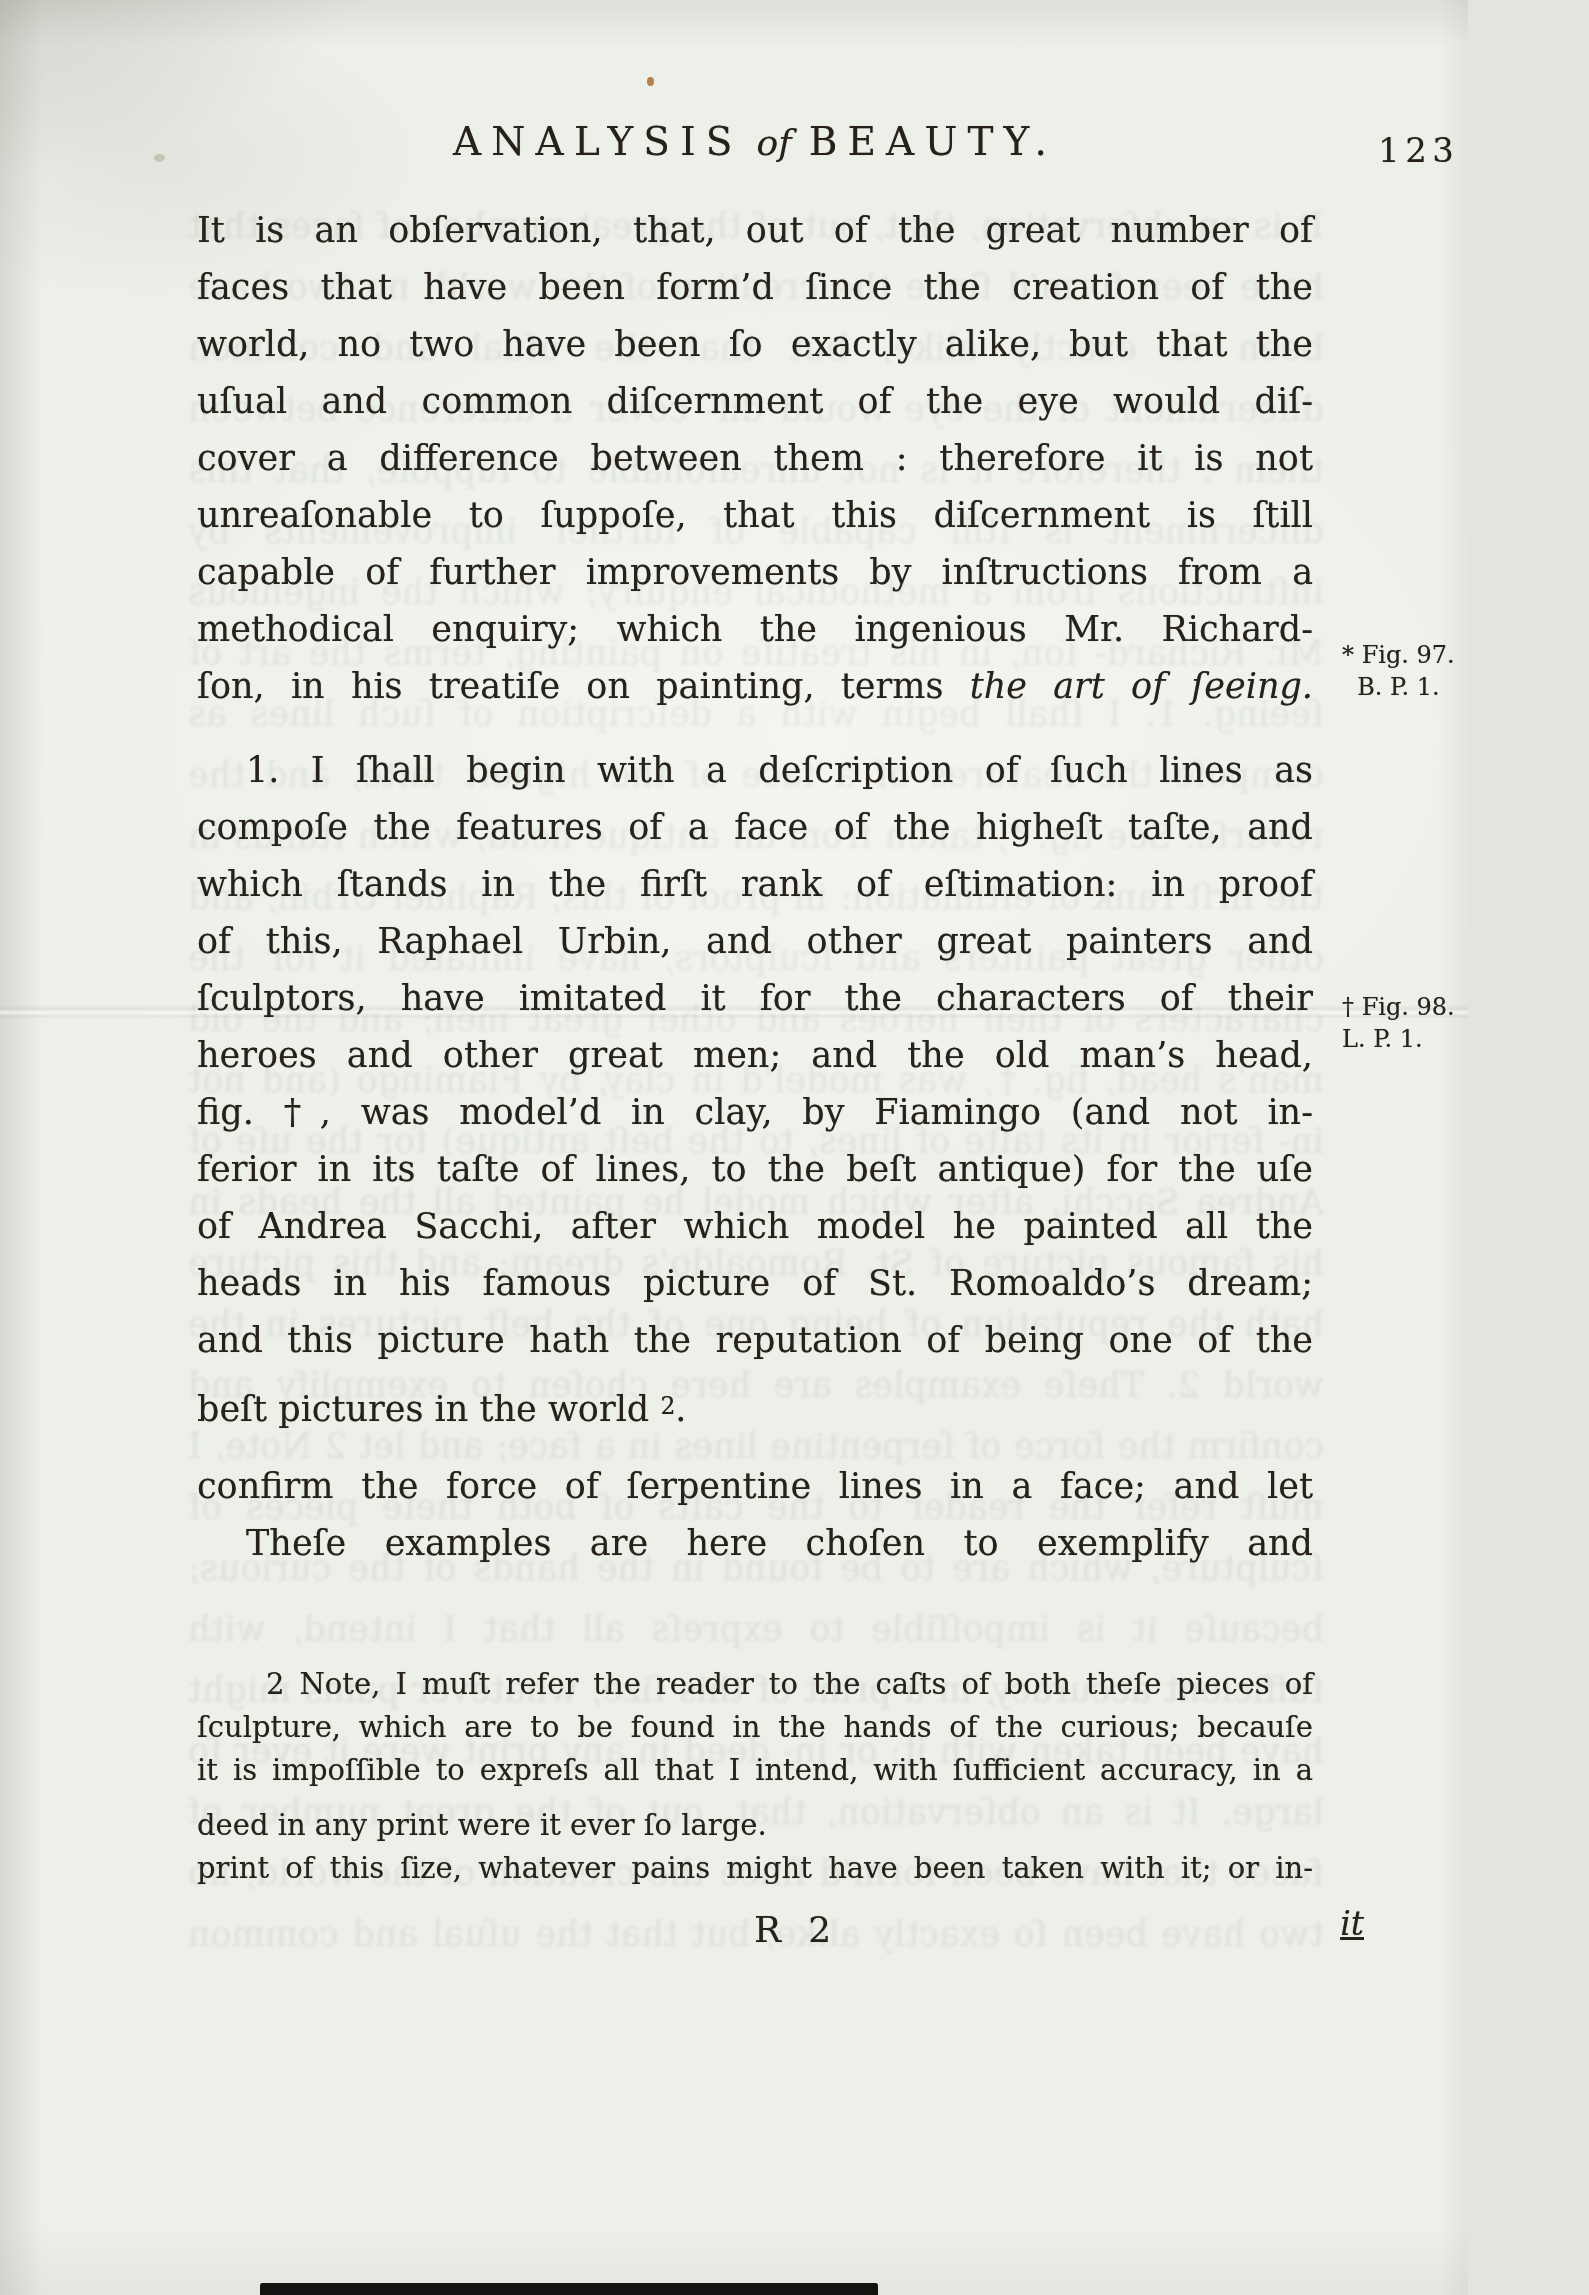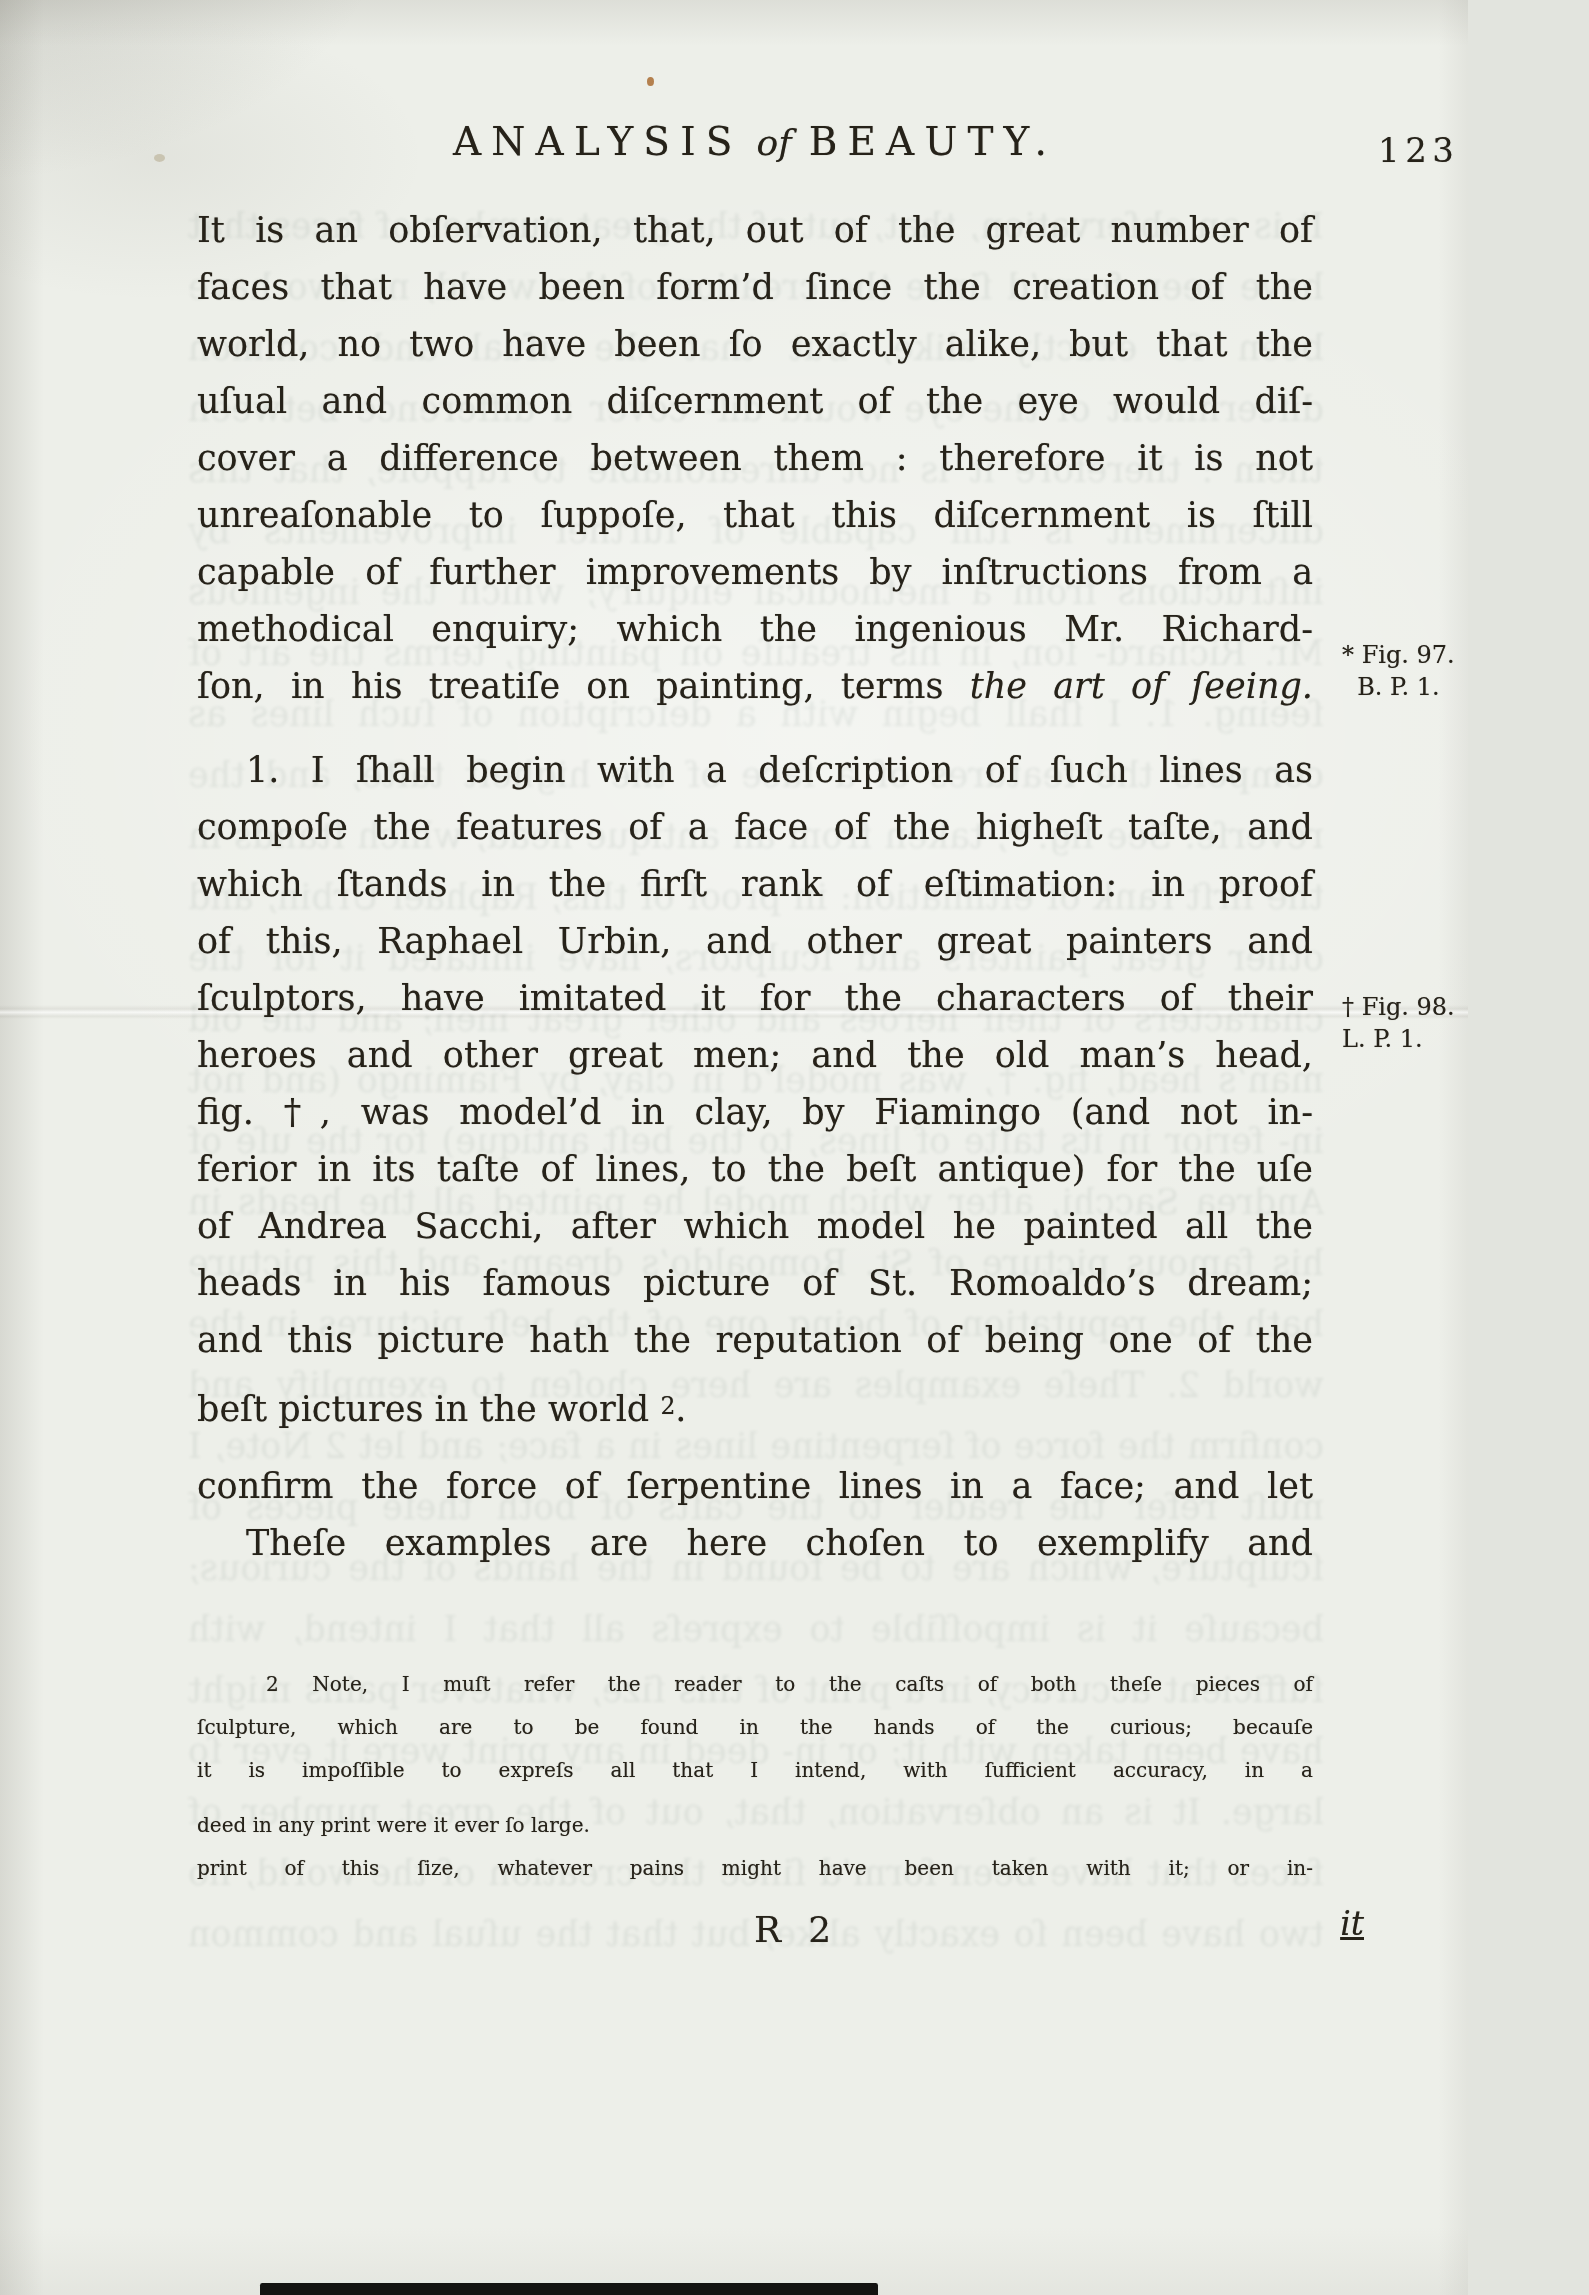--- a/index.html
+++ b/index.html
@@ -57,21 +57,21 @@
   .ln.short { text-align-last:left;margin-top:12px; }
   .ln.indent { text-indent:49px; }
   .ital { font-style:italic; }
   sup.fnref { font-size:23.5px; line-height:0; vertical-align:7px; }
 
   .margin-note { position:absolute; left:1342px; font-size:24px; line-height:32px; white-space:nowrap; }
   .mn1 { top:639px;text-align:center; }
   .mn2 { top:975px;margin-top:16px; }
   .mn-ln { display:block; }
 
-  .footnote { position:absolute; left:197px; top:1663px; width:1116px; font-size:20px; line-height:43px; }
+  .footnote { position:absolute; left:197px; top:1663px; width:1116px; font-size:29px; line-height:43px; }
   .footnote .ln.indent { text-indent:69px; }
 
   .signature { position:absolute; top:1909px; left:754px; font-size:36px; word-spacing:15.7px; }
   .catchword { position:absolute; top:1904px; left:1270px; width:94px; text-align:right; font-style:italic; font-size:33px;text-decoration:underline; }
 
   .bottom-strip {
     position:absolute; left:260px; top:2283px; width:618px; height:12.5px;
     background:#141311; border-radius:2.4px 2.4px 0 0; z-index:4;
   }
 </style>

